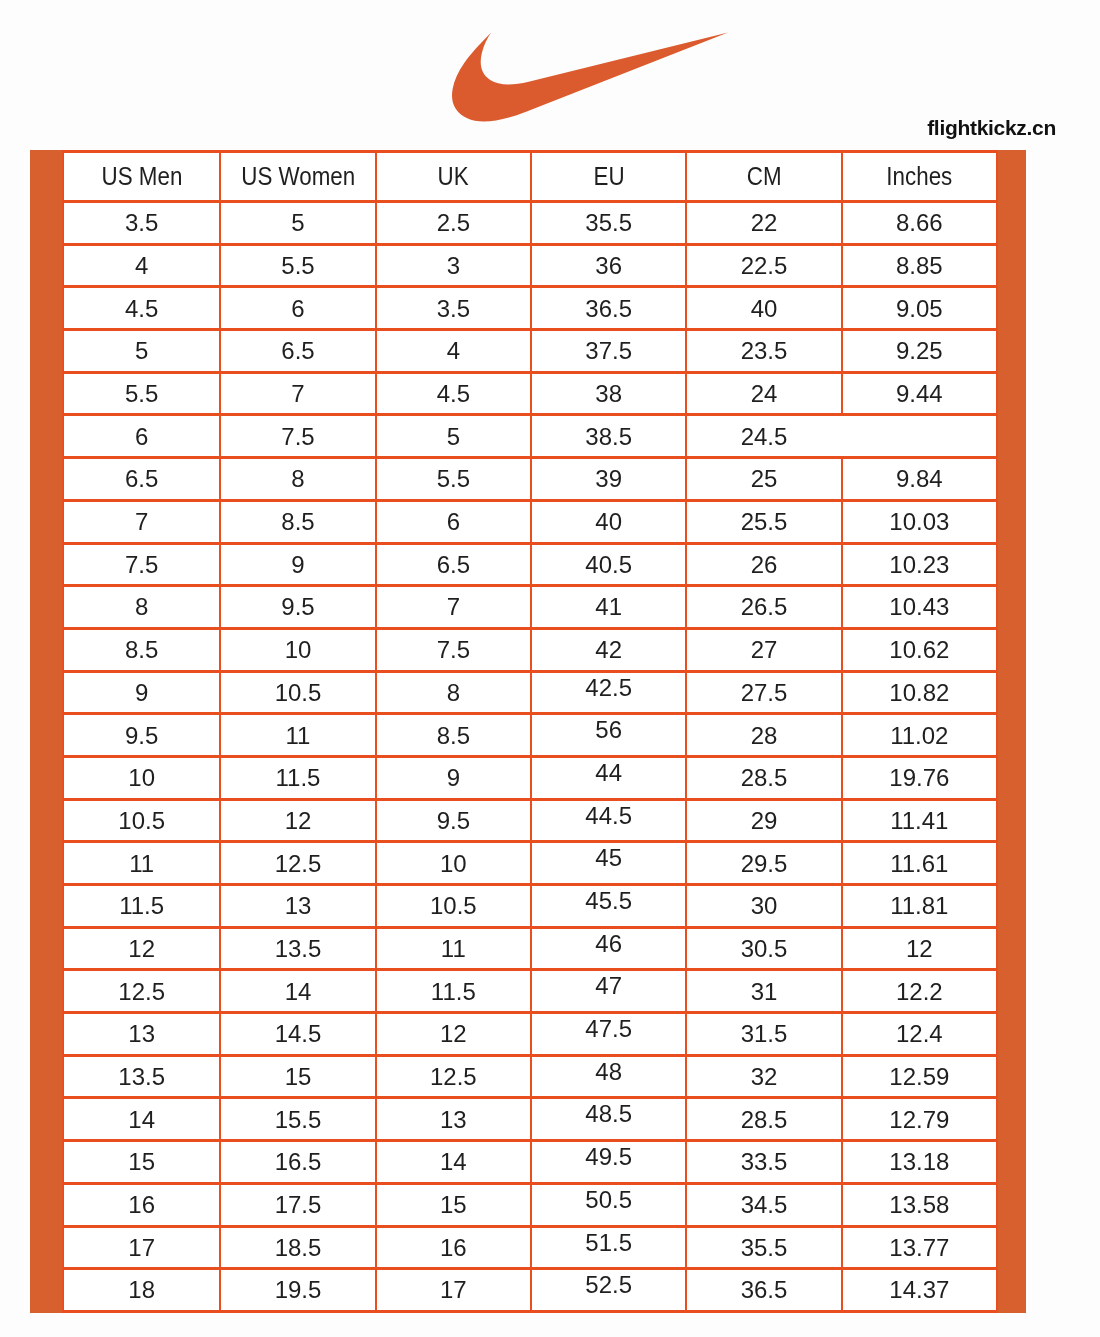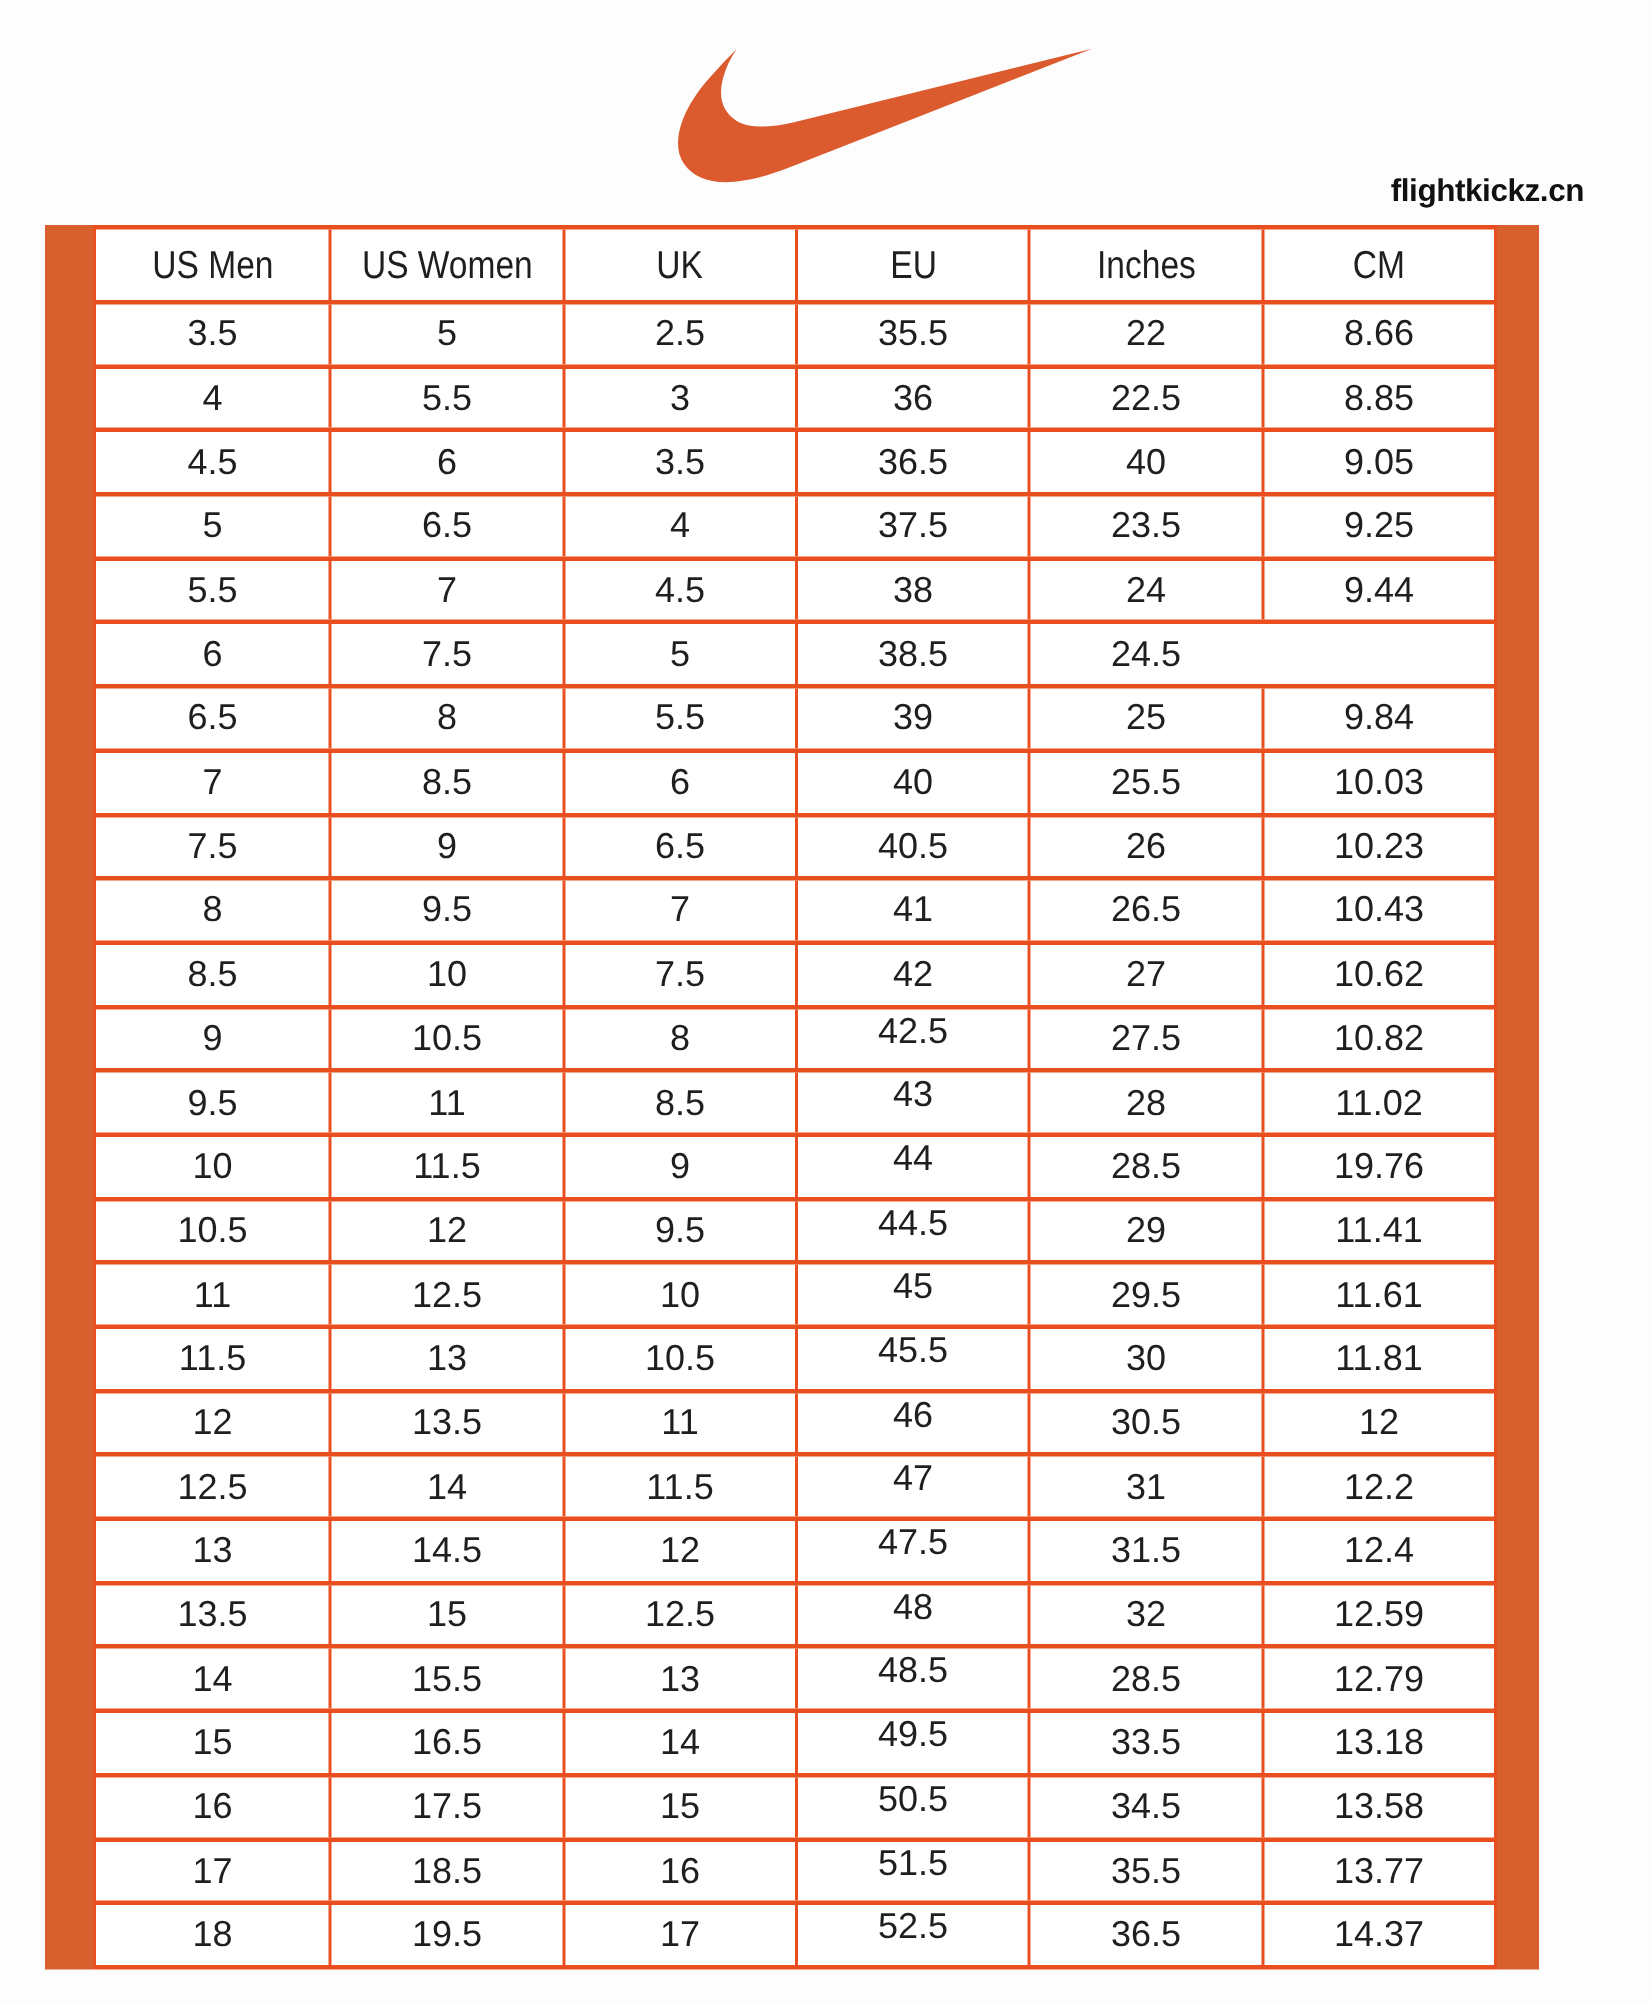--- a/index.html
+++ b/index.html
@@ -87,24 +87,24 @@
           <div class="cell th">
     <span class="v">US Women</span>
   </div>
           <div class="cell th">
     <span class="v">UK</span>
   </div>
           <div class="cell th">
     <span class="v">EU</span>
   </div>
           <div class="cell th">
+    <span class="v">CM</span>
+  </div>
+          <div class="cell th">
     <span class="v">Inches</span>
-  </div>
-          <div class="cell th">
-    <span class="v">CM</span>
   </div>
         </div>
       <div style="display:contents"><div class="row">
             <div class="cell">
     <span class="v">3.5</span>
   </div>
             <div class="cell">
     <span class="v">5</span>
   </div>
             <div class="cell">
@@ -329,21 +329,21 @@
             <div class="cell">
     <span class="v">9.5</span>
   </div>
             <div class="cell">
     <span class="v">11</span>
   </div>
             <div class="cell">
     <span class="v">8.5</span>
   </div>
             <div class="cell raised">
-    <span class="v">43</span>
+    <span class="v">56</span>
   </div>
             <div class="cell">
     <span class="v">28</span>
   </div>
             <div class="cell">
     <span class="v">11.02</span>
   </div>
           </div><div class="row">
             <div class="cell">
     <span class="v">10</span>

